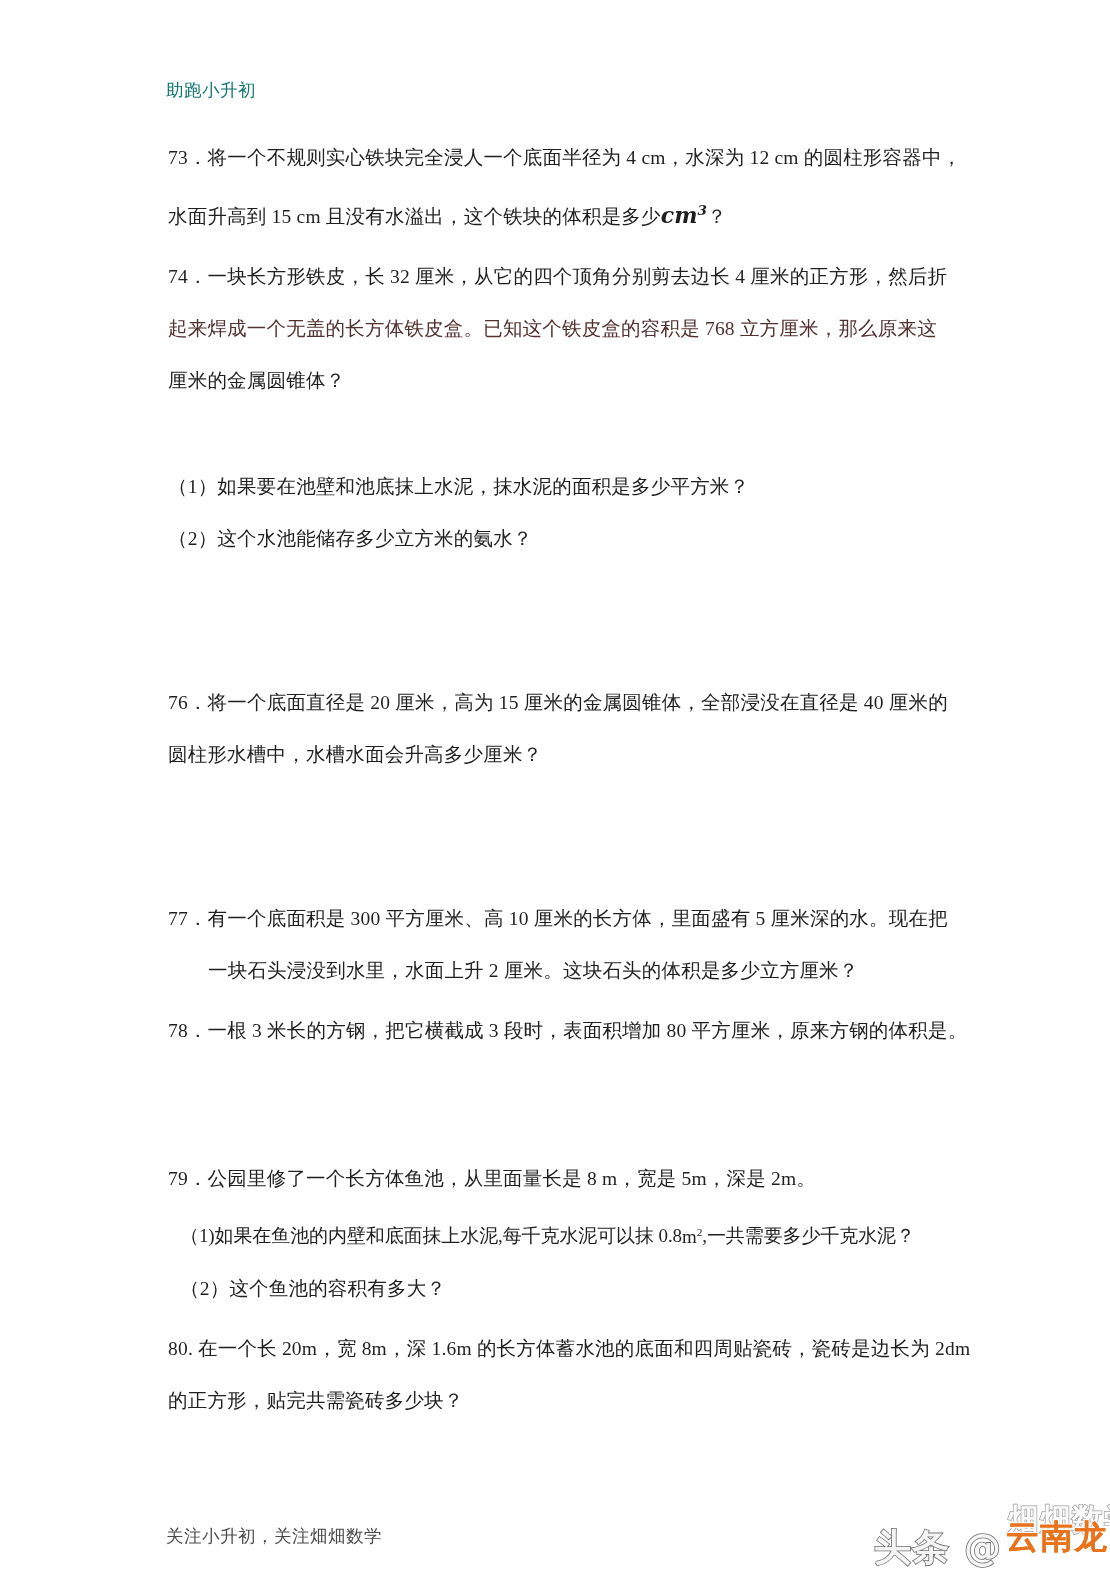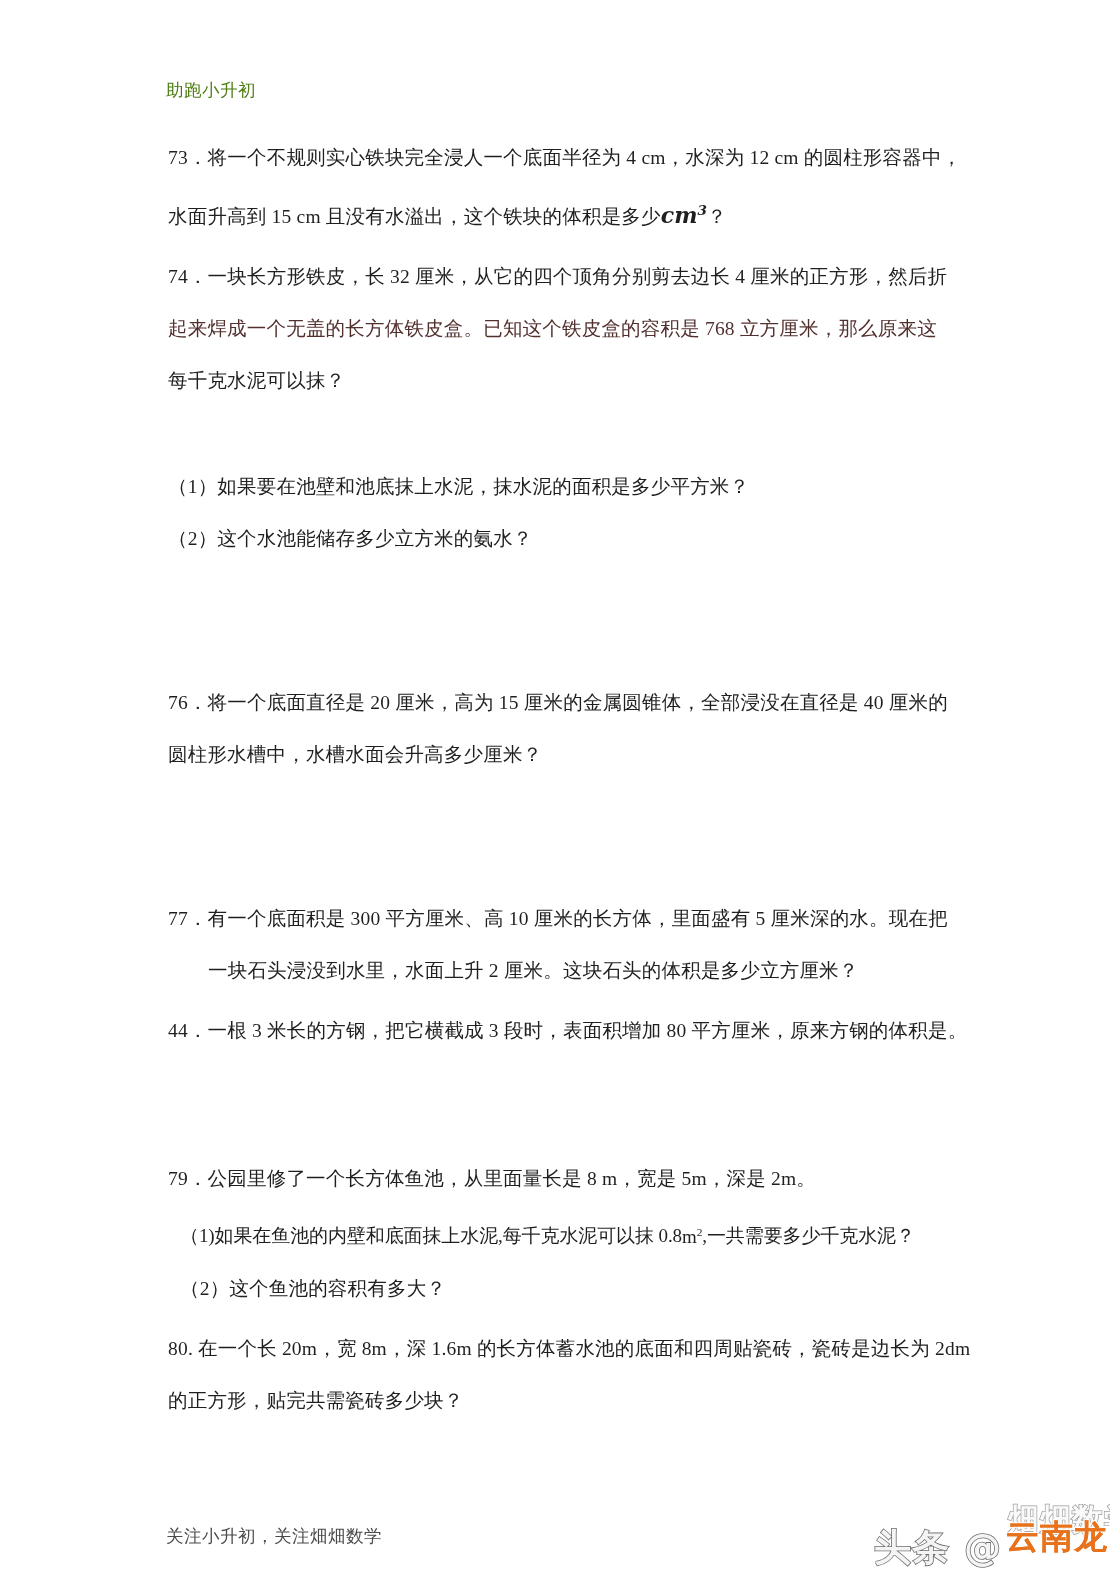--- a/index.html
+++ b/index.html
@@ -22,21 +22,21 @@
     inset: 0;
   }
 
   
   .doc-header {
     position: absolute;
     left: 166px;
     top: 78px;
     font-size: 17.5px;
     letter-spacing: 0.5px;
-    color: #4d7c0f;
+    color: #0f766e;
     font-family: "DejaVu Sans", "Liberation Sans", sans-serif;
     white-space: nowrap;
   }
 
   
   .body-block {
     position: absolute;
     left: 168px;
     top: 132px;
     width: 790px;
@@ -196,21 +196,21 @@
     <div class="q">
       <div class="q-line">73．将一个不规则实心铁块完全浸人一个底面半径为 4 cm，水深为 12 cm 的圆柱形容器中，</div>
       <div class="q-line"><span>水面升高到 15 cm 且没有水溢出，这个铁块的体积是多少</span><span class="mathunit"><span>cm</span><sup>3</sup></span><span>？</span></div>
     </div>
 
     <div class="gap-sm"></div>
 
     <div class="q">
       <div class="q-line">74．一块长方形铁皮，长 32 厘米，从它的四个顶角分别剪去边长 4 厘米的正方形，然后折</div>
       <div class="q-line tinted">起来焊成一个无盖的长方体铁皮盒。已知这个铁皮盒的容积是 768 立方厘米，那么原来这</div>
-      <div class="q-line">每千克水泥可以抹？</div>
+      <div class="q-line">厘米的金属圆锥体？</div>
     </div>
 
     <div class="gap-md"></div>
 
     <div class="q">
       <div class="q-line">（1）如果要在池壁和池底抹上水泥，抹水泥的面积是多少平方米？</div>
       <div class="q-line">（2）这个水池能储存多少立方米的氨水？</div>
     </div>
 
     <div class="gap-xl"></div>
@@ -223,21 +223,21 @@
     <div class="gap-xl"></div>
 
     <div class="q">
       <div class="q-line">77．有一个底面积是 300 平方厘米、高 10 厘米的长方体，里面盛有 5 厘米深的水。现在把</div>
       <div class="q-line indent-hang">一块石头浸没到水里，水面上升 2 厘米。这块石头的体积是多少立方厘米？</div>
     </div>
 
     <div class="gap-sm"></div>
 
     <div class="q">
-      <div class="q-line">44．一根 3 米长的方钢，把它横截成 3 段时，表面积增加 80 平方厘米，原来方钢的体积是。</div>
+      <div class="q-line">78．一根 3 米长的方钢，把它横截成 3 段时，表面积增加 80 平方厘米，原来方钢的体积是。</div>
     </div>
 
     <div class="gap-lg"></div>
 
     <div class="q">
       <div class="q-line">79．公园里修了一个长方体鱼池，从里面量长是 8 m，宽是 5m，深是 2m。</div>
       <div class="q-line indent-sub sub-tight"><span>（1)如果在鱼池的内壁和底面抹上水泥,每千克水泥可以抹 0.8</span><span class="sqm"><span>m</span><sup>2</sup></span><span>,一共需要多少千克水泥？</span></div>
       <div class="q-line indent-sub">（2）这个鱼池的容积有多大？</div>
     </div>
 

